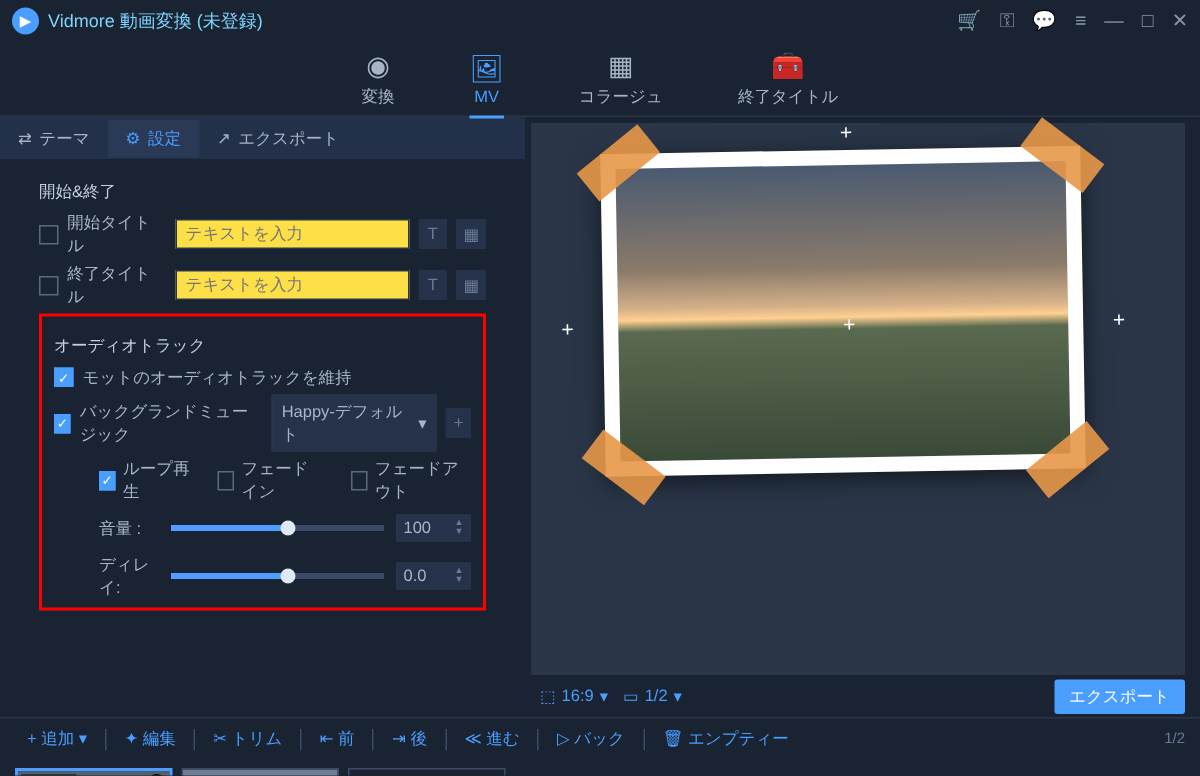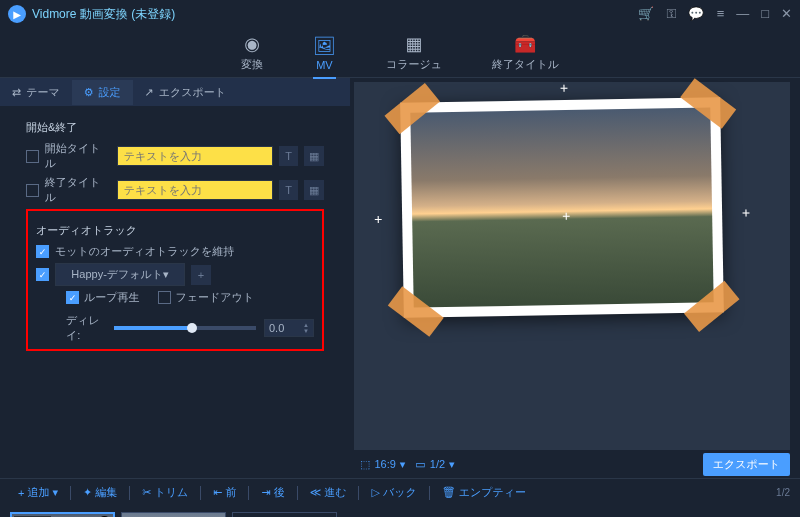--- a/index.html
+++ b/index.html
@@ -134,35 +134,54 @@
       </div>
 
       <div class="redbox">
         <div class="section-header">オーディオトラック</div>
         <div class="row">
           <span class="chk checked">✓</span>
           <span>モットのオーディオトラックを維持</span>
         </div>
         <div class="row">
           <span class="chk checked">✓</span>
+          <span>バックグランドミュージック</span>
           <div class="dropdown">
               <span>Happy-デフォルト</span>
               <span>▾</span>
             </div>
           <span class="iconbtn">+</span>
         </div>
         <div class="row" style="margin-left:30px; gap:18px;">
           <span style="display:flex;gap:5px;align-items:center">
               <span class="chk checked">✓</span>
               <span>ループ再生</span>
             </span>
           <span style="display:flex;gap:5px;align-items:center">
               <span class="chk"></span>
+              <span>フェードイン</span>
+            </span>
+          <span style="display:flex;gap:5px;align-items:center">
+              <span class="chk"></span>
               <span>フェードアウト</span>
             </span>
+        </div>
+        <div class="slider-row">
+          <span class="slider-label">音量 :</span>
+          <div class="slider">
+              <div class="slider-fill" style="width:55%"></div>
+              <div class="slider-thumb" style="left:55%"></div>
+            </div>
+          <div class="spinner">
+              <span>100</span>
+              <span class="spin-arrows">
+                <span>▲</span>
+                <span>▼</span>
+              </span>
+            </div>
         </div>
         <div class="slider-row">
           <span class="slider-label">ディレイ:</span>
           <div class="slider">
               <div class="slider-fill" style="width:55%"></div>
               <div class="slider-thumb" style="left:55%"></div>
             </div>
           <div class="spinner">
               <span>0.0</span>
               <span class="spin-arrows">

